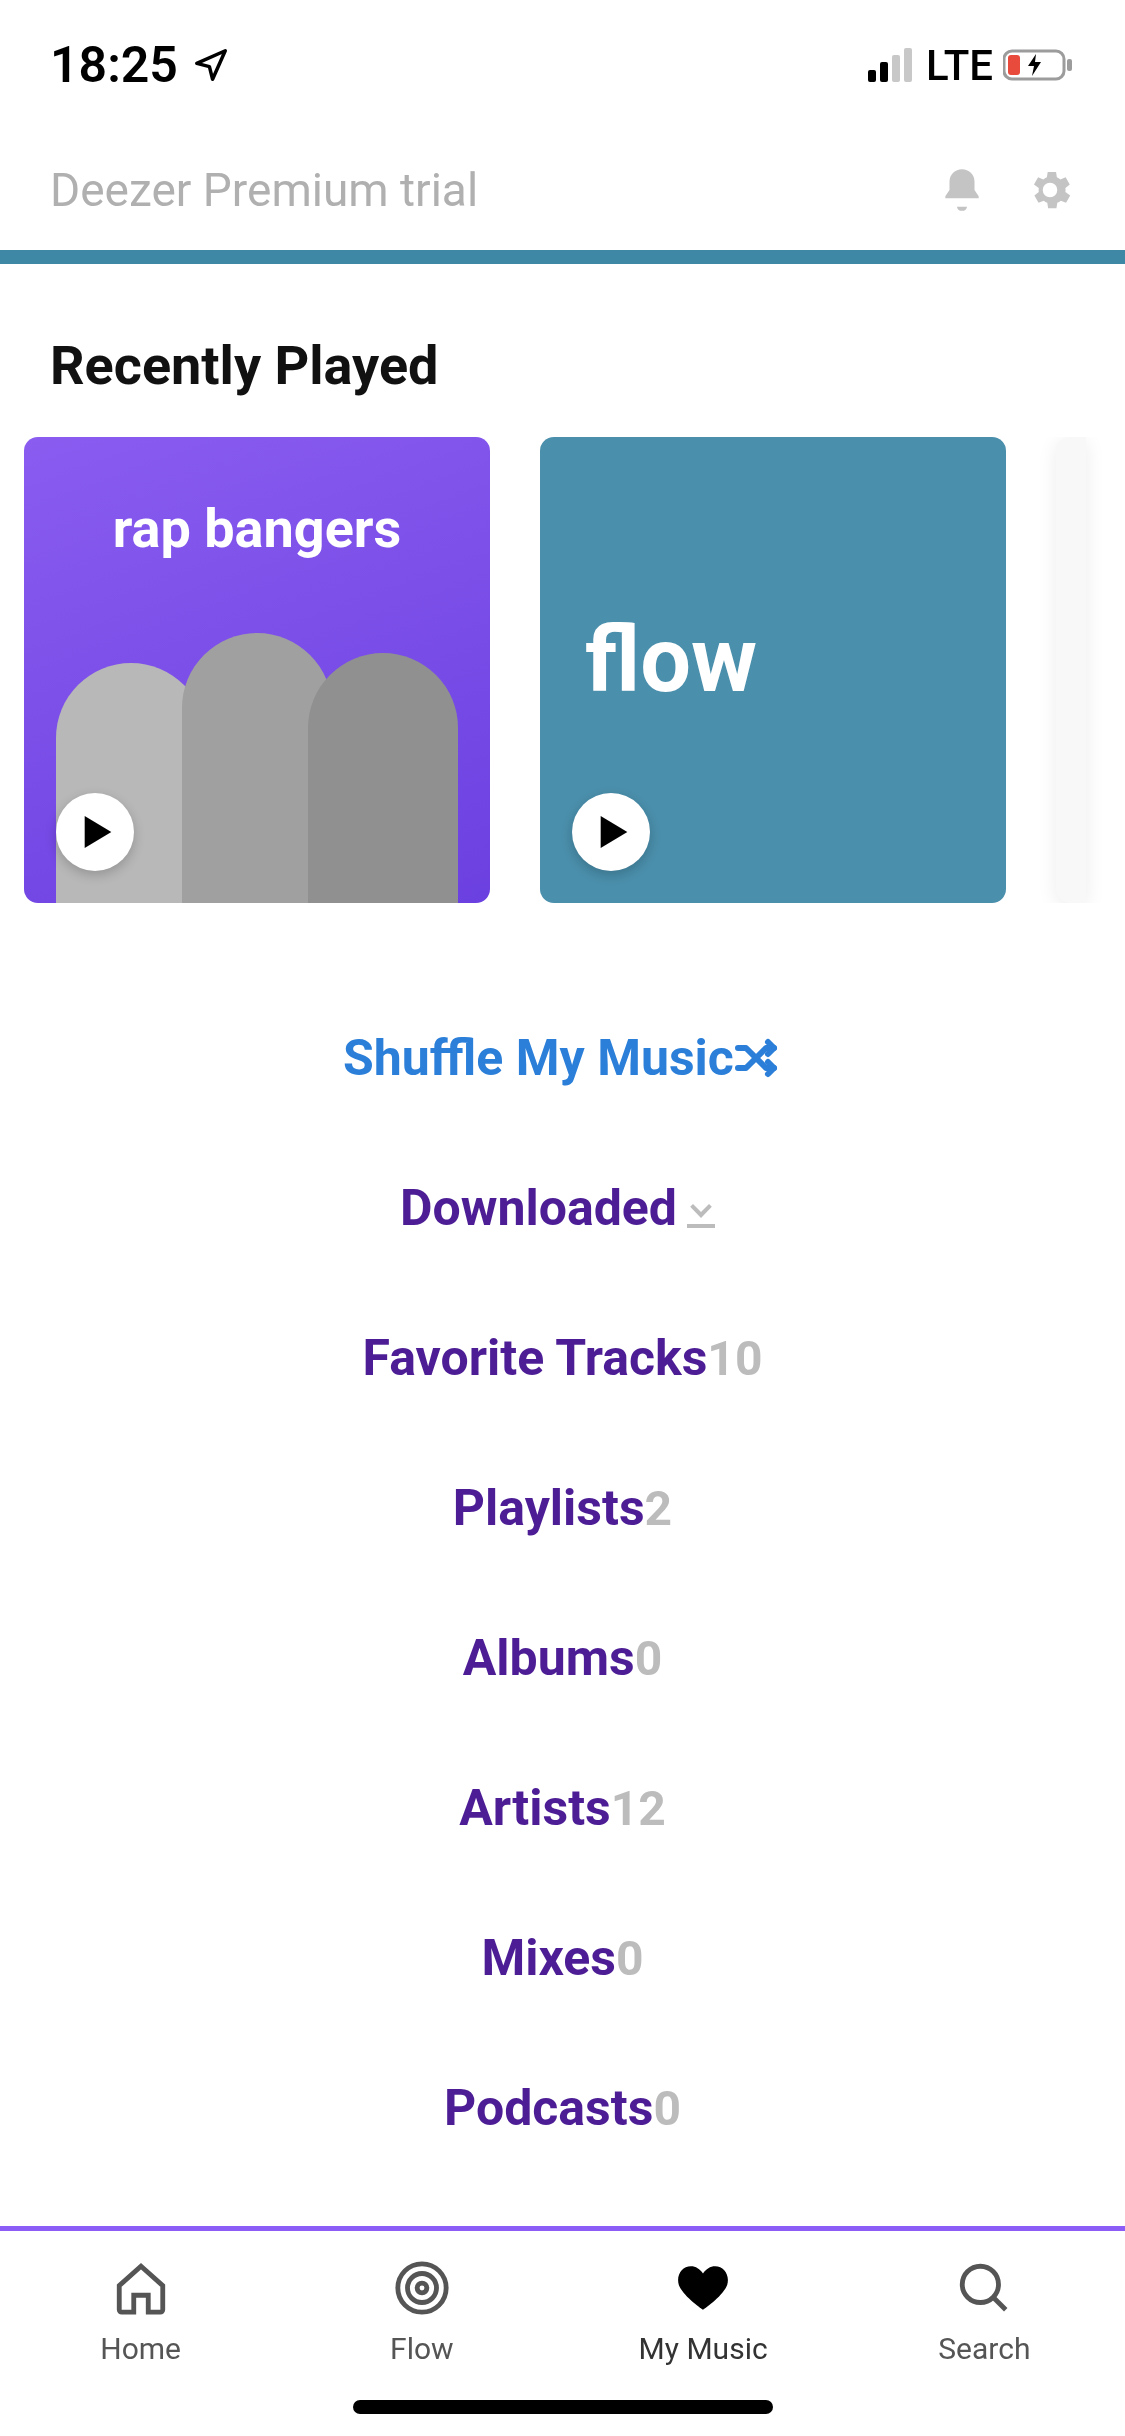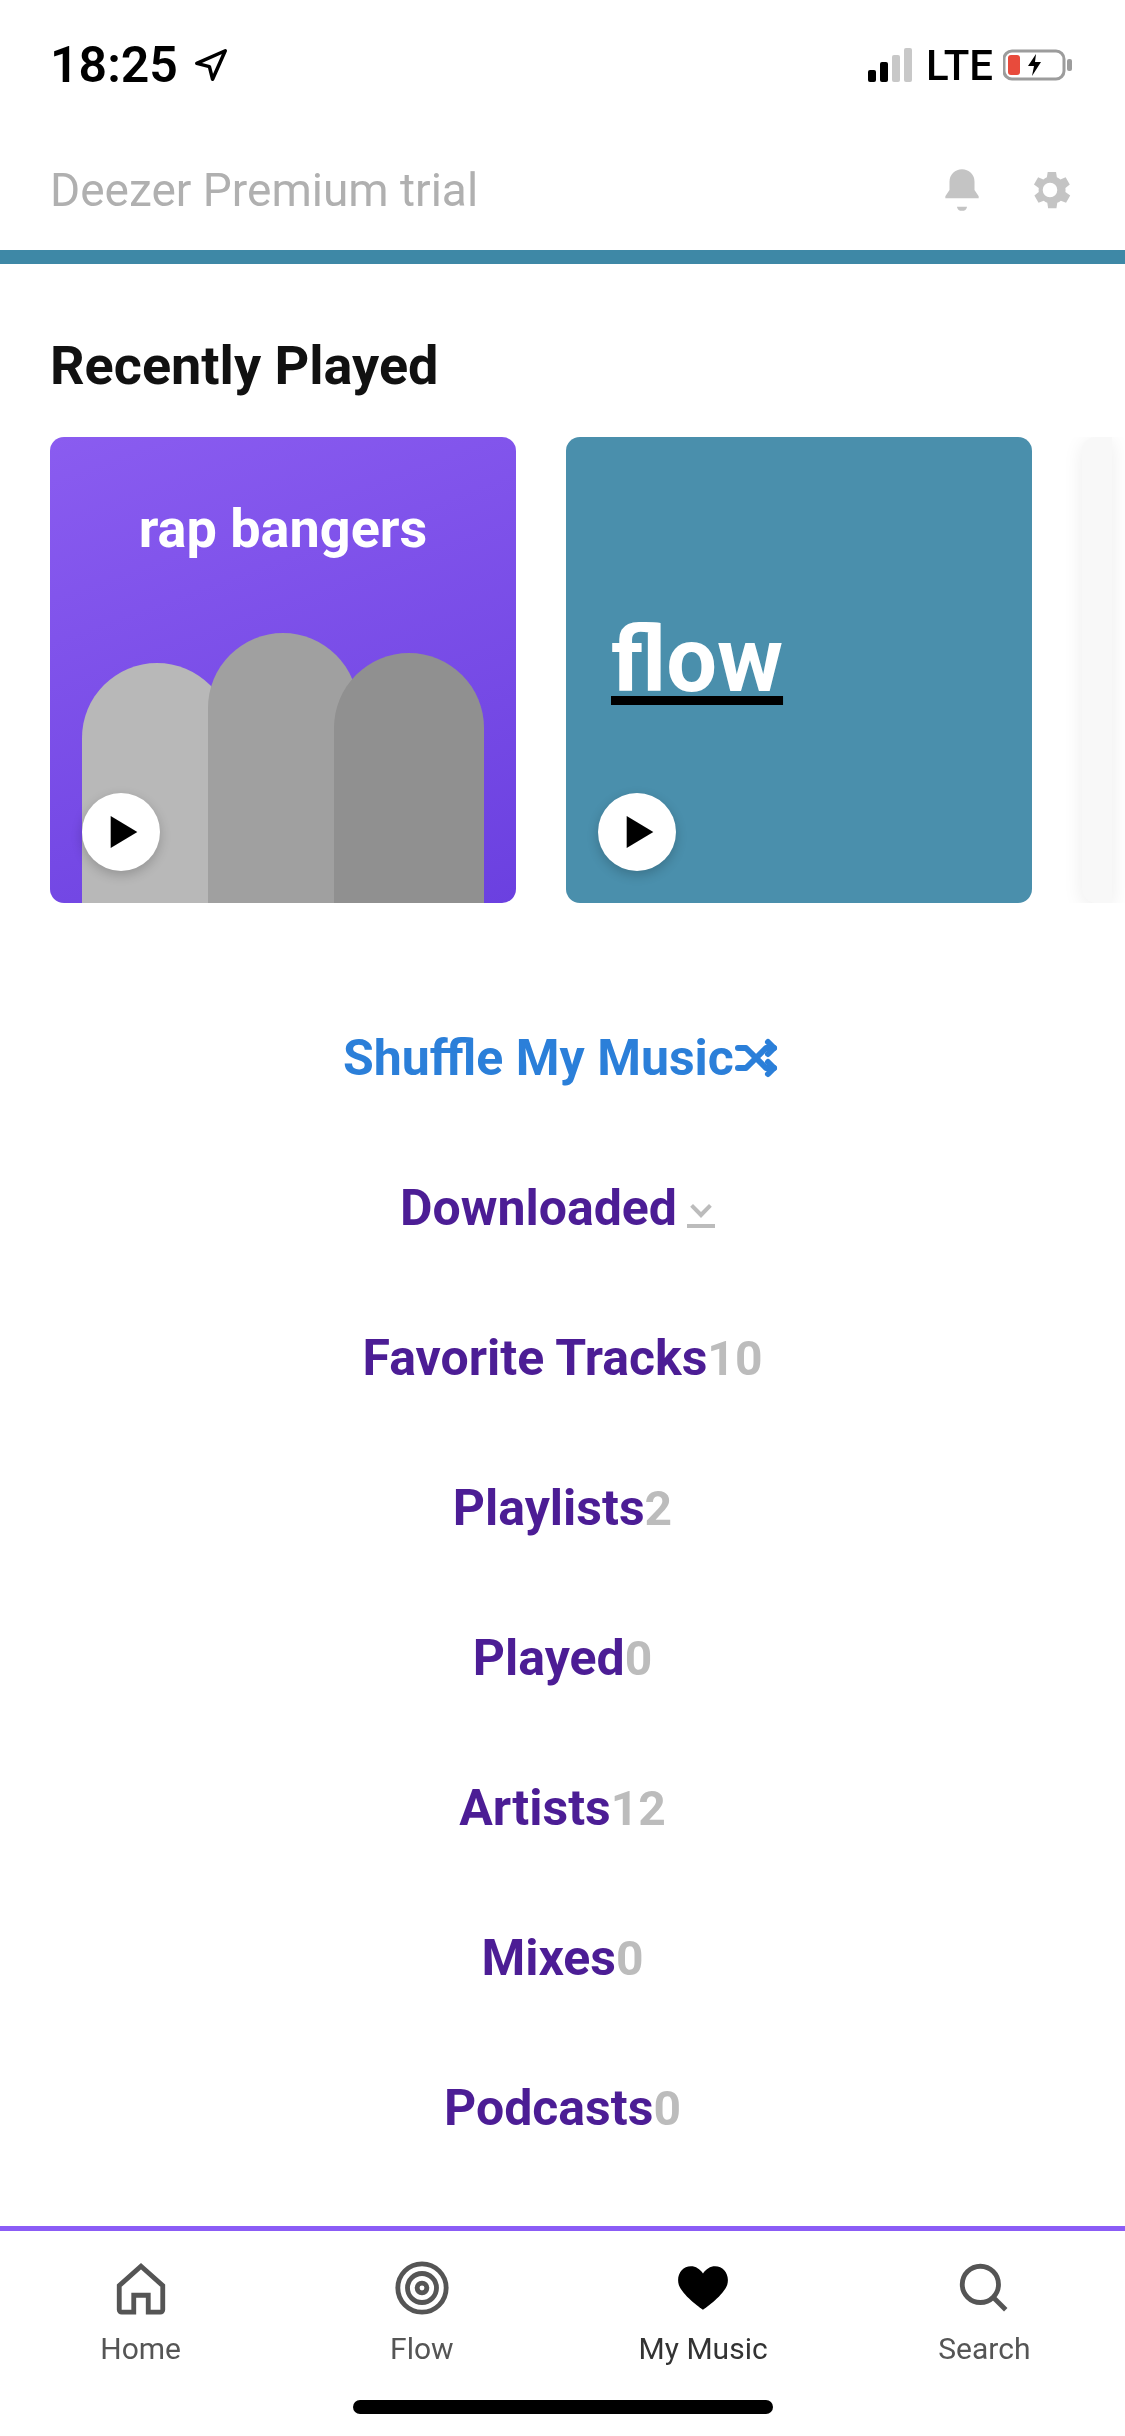--- a/index.html
+++ b/index.html
@@ -70,23 +70,22 @@
     font-size: 54px;
     font-weight: 700;
     color: #111;
     margin: 70px 0 40px 50px;
   }
 
   
   .cards-row {
     display: flex;
     gap: 50px;
-    padding-left: 50px;
+    padding-left: 24px;
     overflow: hidden;
-    text-decoration: underline;
   }
   .card {
     width: 466px;
     height: 466px;
     border-radius: 14px;
     position: relative;
     flex-shrink: 0;
   }
   .card-rap {
     background: linear-gradient(160deg, #8a5cf0 0%, #6b40e0 100%);
@@ -307,21 +306,21 @@
   </div>
   <div class="list-row">
     <span class="row-label">Favorite Tracks</span>
     <span class="row-count">10</span>
   </div>
   <div class="list-row">
     <span class="row-label">Playlists</span>
     <span class="row-count">2</span>
   </div>
   <div class="list-row">
-    <span class="row-label">Played</span>
+    <span class="row-label">Albums</span>
     <span class="row-count">0</span>
   </div>
   <div class="list-row">
     <span class="row-label">Artists</span>
     <span class="row-count">12</span>
   </div>
   <div class="list-row">
     <span class="row-label">Mixes</span>
     <span class="row-count">0</span>
   </div>

